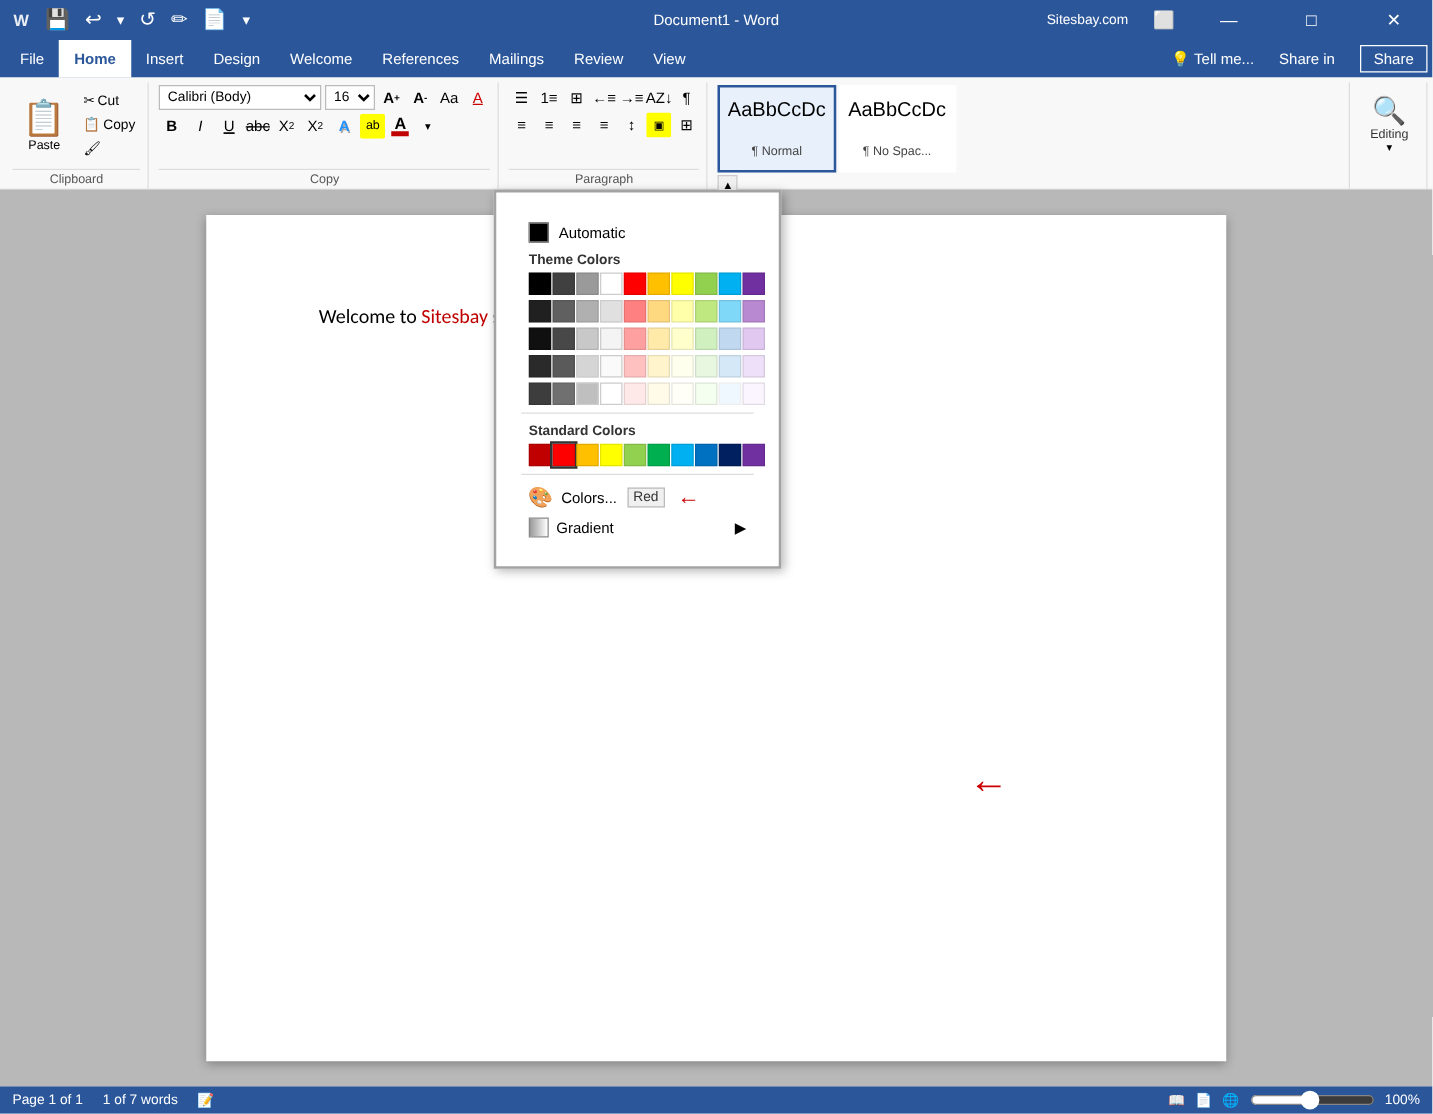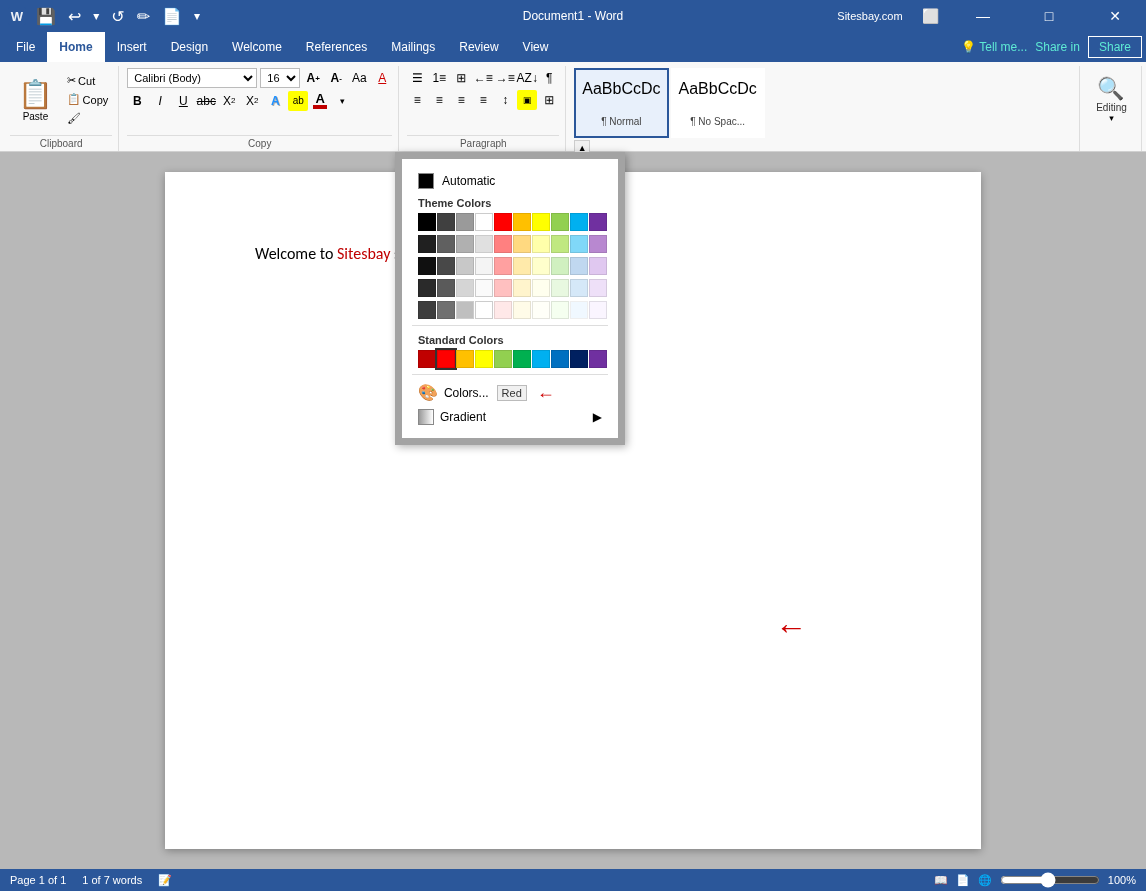--- a/index.html
+++ b/index.html
@@ -40,21 +40,21 @@
       cursor: pointer;
       height: 30px;
       display: flex;
       align-items: center;
     }
     .ribbon-tab.active {
       background: white;
       color: #2b579a;
       font-weight: bold;
     }
-    .ribbon-tabs-right { margin-left: auto; display: flex; align-items: center; gap: 8px; color: #5eead4; font-size: 12px; }
+    .ribbon-tabs-right { margin-left: auto; display: flex; align-items: center; gap: 20px; color: #ffffff; font-size: 12px; }
 
     
     .ribbon {
       background: #f8f8f8;
       border-bottom: 1px solid #d0d0d0;
       display: flex;
       height: 90px;
       padding: 4px 4px 0;
       gap: 2px;
     }
@@ -177,23 +177,23 @@
     }
     .status-right { margin-left: auto; display: flex; align-items: center; gap: 8px; }
     .zoom-slider { width: 100px; accent-color: white; cursor: pointer; }
 
     
     .color-picker-dropdown {
       position: absolute;
       left: 395px;
       top: 152px;
       background: white;
-      border: 7px solid #a3a3a3;
+      border: 2px solid #a3a3a3;
       box-shadow: 2px 2px 8px rgba(0,0,0,0.3);
-      padding: 10px;
+      padding: 20px;
       z-index: 100;
       width: 230px;
     }
     .color-auto-row {
       display: flex;
       align-items: center;
       padding: 4px 6px;
       gap: 8px;
       cursor: pointer;
       font-size: 12px;

